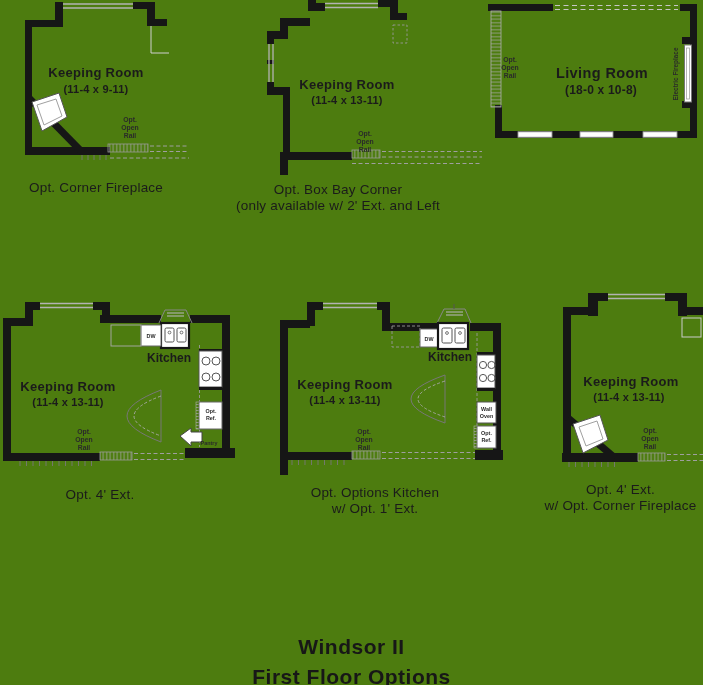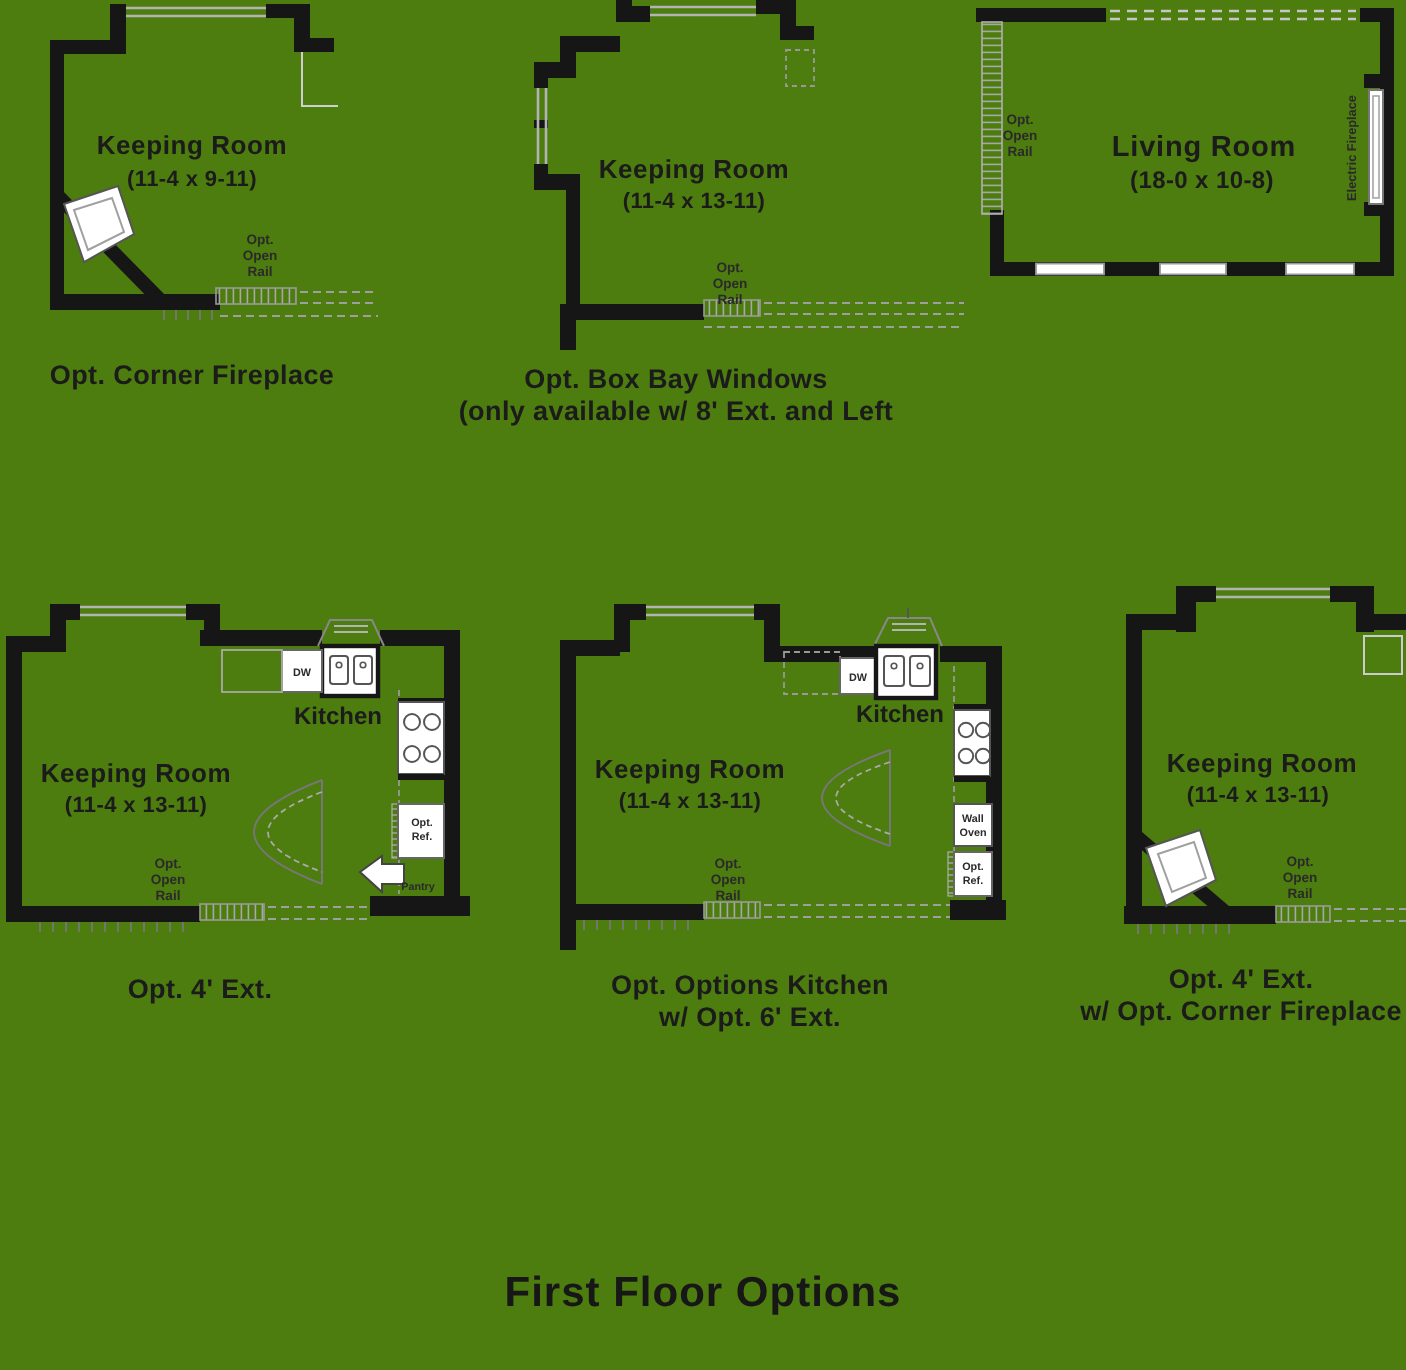--- a/index.html
+++ b/index.html
@@ -7,21 +7,21 @@
          font-family:"Liberation Sans",sans-serif;color:#1b1b1b;}
   .plan-svg{position:absolute;}
   svg text{font-family:"Liberation Sans",sans-serif;fill:#1b1b1b;}
   .t-room{font-size:13px;font-weight:bold;text-anchor:middle;letter-spacing:.3px;}
   .t-room-lg{font-size:14.5px;font-weight:bold;text-anchor:middle;letter-spacing:.4px;}
   .t-dims{font-size:11px;font-weight:bold;text-anchor:middle;letter-spacing:.2px;}
   .t-dims-lg{font-size:12px;font-weight:bold;text-anchor:middle;letter-spacing:.2px;}
   .t-tiny{font-size:6.8px;font-weight:bold;text-anchor:middle;fill:#2a2a2a;}
   .t-micro{font-size:5.4px;font-weight:bold;text-anchor:middle;fill:#2a2a2a;}
   .t-vert{font-size:6.4px;font-weight:bold;text-anchor:middle;fill:#2a2a2a;}
-  .caption{position:absolute;text-align:center;font-size:13.5px;font-weight:bold;
+  .caption{position:absolute;text-align:center;font-size:13.5px;font-weight:normal;
            line-height:15.5px;letter-spacing:.2px;color:#1b1b1b;}
   .sheet-title{position:absolute;top:632px;left:0;width:703px;text-align:center;
                font-size:21px;font-weight:bold;letter-spacing:.5px;line-height:30px;color:#171717;}
 </style>
 </head>
 <body>
 
 <div id="sheet">
 
   <svg class="plan-svg" style="left:10px;top:0;width:185px;height:168px" viewBox="0 0 185 168">
@@ -104,22 +104,22 @@
       <line x1="127" y1="157" x2="227" y2="157"></line>
       <line x1="97" y1="163.5" x2="227" y2="163.5"></line>
     </g>
     <text class="t-room" x="92" y="89">Keeping Room</text>
     <text class="t-dims" x="92" y="104">(11-4 x 13-11)</text>
     <text class="t-tiny" x="110" y="136">Opt.</text>
     <text class="t-tiny" x="110" y="144">Open</text>
     <text class="t-tiny" x="110" y="152">Rail</text>
   </svg>
   <div class="caption" style="top:182px;left:227px;width:222px">
-    <div>Opt. Box Bay Windows</div>
-    <div>(only available w/ 8' Ext. and Left</div>
+    <div>Opt. Box Bay Corner</div>
+    <div>(only available w/ 2' Ext. and Left</div>
   </div>
 
   <svg class="plan-svg" style="left:485px;top:0;width:218px;height:150px" viewBox="0 0 218 150">
     <defs>
       <pattern id="p3h" width="10" height="3.5" patternUnits="userSpaceOnUse">
         <path d="M0 1.7H10" stroke="#a8a8a8" stroke-width="0.8"></path>
       </pattern>
     </defs>
     <g fill="#161616">
       <rect x="3" y="4" width="65" height="7"></rect>
@@ -312,21 +312,21 @@
     <text class="t-micro" x="208.5" y="116">Wall</text>
     <text class="t-micro" x="208.5" y="123">Oven</text>
     <text class="t-micro" x="208.5" y="140">Opt.</text>
     <text class="t-micro" x="208.5" y="147">Ref.</text>
     <text class="t-tiny" x="86" y="139">Opt.</text>
     <text class="t-tiny" x="86" y="147">Open</text>
     <text class="t-tiny" x="86" y="155">Rail</text>
   </svg>
   <div class="caption" style="top:485px;left:265px;width:220px">
     <div>Opt. Options Kitchen</div>
-    <div>w/ Opt. 6' Ext.</div>
+    <div>w/ Opt. 1' Ext.</div>
   </div>
 
   <svg class="plan-svg" style="left:555px;top:285px;width:148px;height:186px" viewBox="0 0 148 186">
     <defs>
       <pattern id="p6h" width="3.5" height="10" patternUnits="userSpaceOnUse">
         <path d="M1.7 0V10" stroke="#a8a8a8" stroke-width="0.8"></path>
       </pattern>
     </defs>
     <g fill="#161616">
       <rect x="33" y="8" width="10" height="23"></rect>
@@ -359,16 +359,17 @@
     <text class="t-tiny" x="95" y="148">Opt.</text>
     <text class="t-tiny" x="95" y="156">Open</text>
     <text class="t-tiny" x="95" y="164">Rail</text>
   </svg>
   <div class="caption" style="top:482px;left:528px;width:185px">
     <div>Opt. 4' Ext.</div>
     <div style="white-space:nowrap">w/ Opt. Corner Fireplace</div>
   </div>
 
   <div class="sheet-title">
+    <div>Windsor II</div>
     <div>First Floor Options</div>
   </div>
 
 </div>
 
 </body></html>

